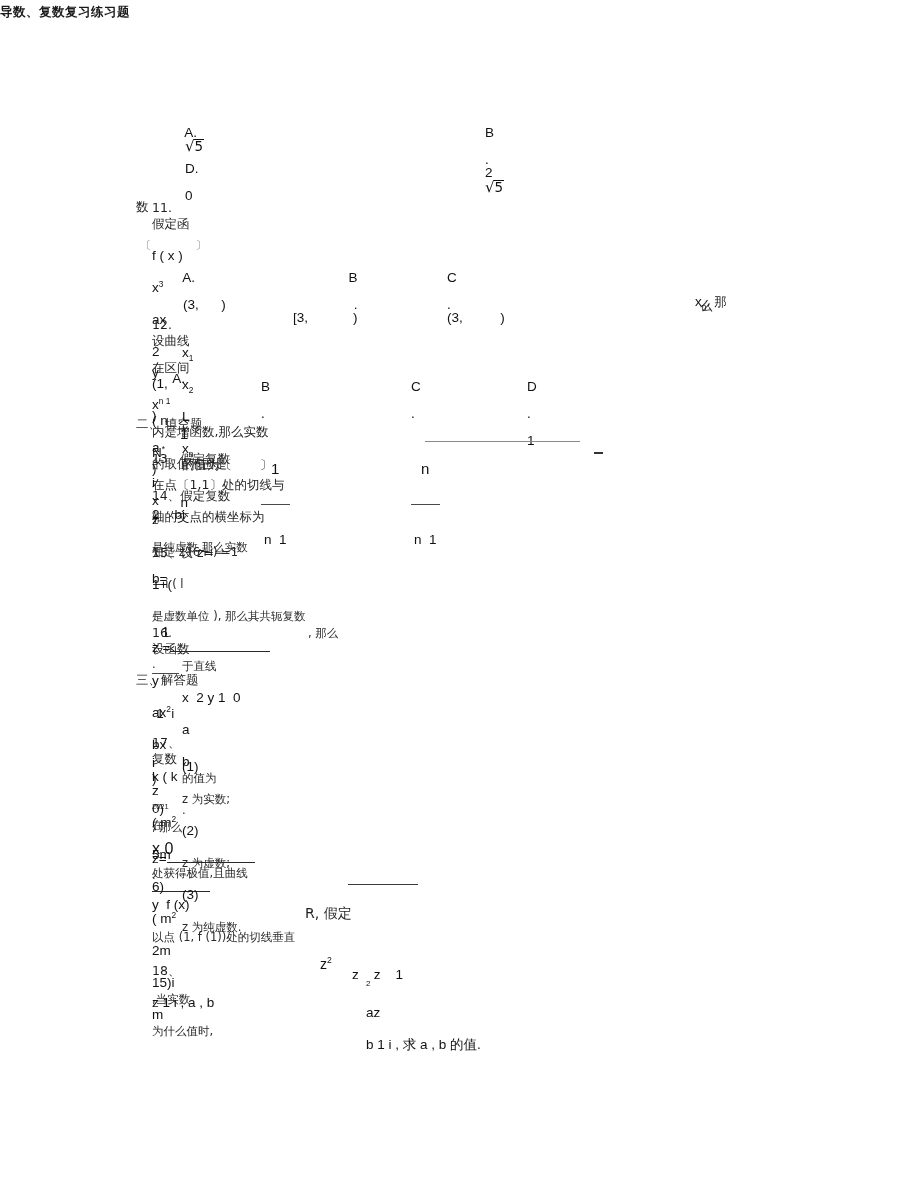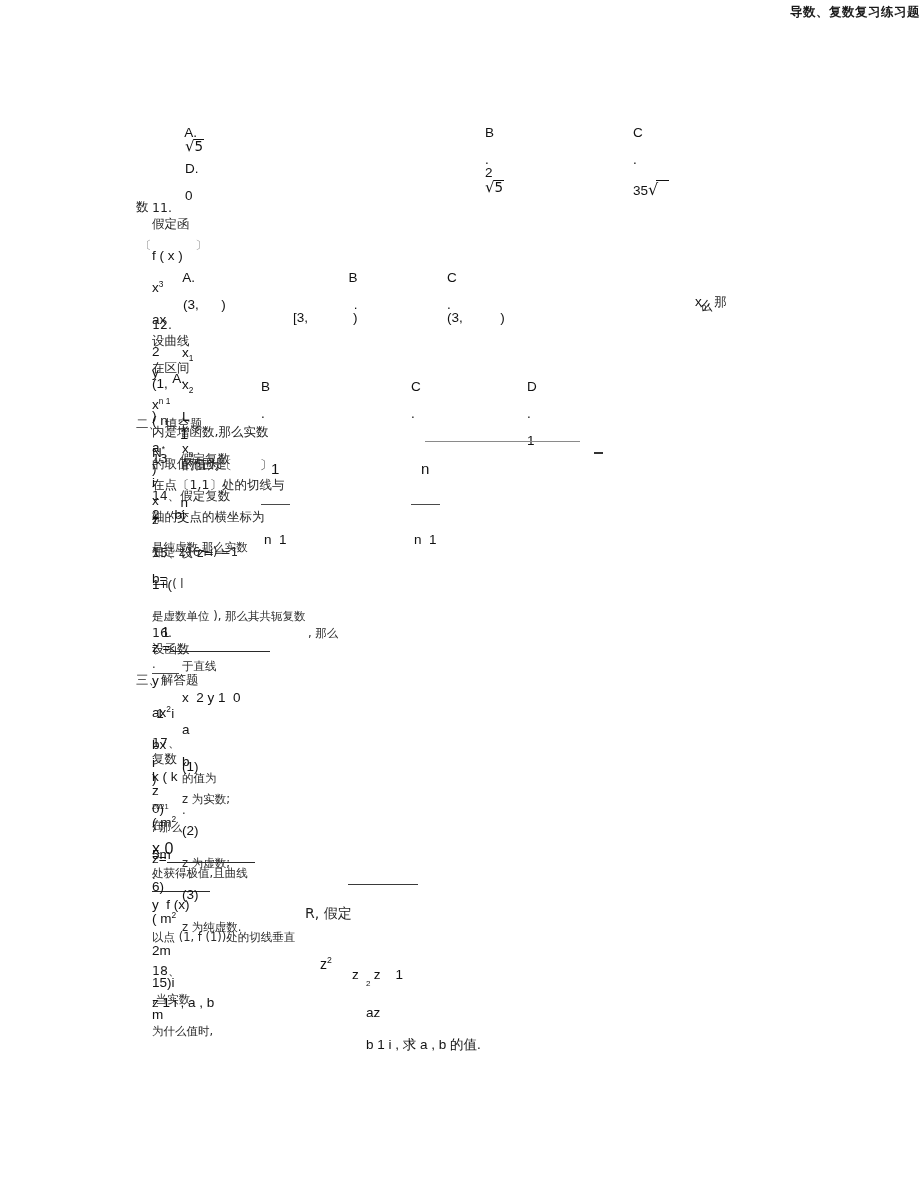--- a/index.html
+++ b/index.html
@@ -143,42 +143,35 @@
   .tiny-mark {
     position: absolute;
     background: #333;
   }
 </style>
 </head>
 <body>
 
 <div class="page">
 
-  <div class="abs hdr" style="left:0; top:6px; width:920px; text-align:right;">导数、复数复习练习题</div>
+  <div class="abs hdr" style="left:0; top:6px; width:920px; text-align:left;">导数、复数复习练习题</div>
 
   <div class="abs math" style="left:170px; top:112px;">
     <span>A.</span>
     <span class="rad"><span class="sym">√</span><span class="bar">5</span></span>
   </div>
 
   <div class="abs math" style="left:470px; top:112px;">
     <span>B</span>
     <span style="display:inline-block;width:10px;"></span>
     <span>.</span>
     <span>2</span>
     <span class="rad"><span class="sym">√</span><span class="bar">5</span></span>
   </div>
 
-  <div class="abs math" style="left:618px; top:112px;">
-    <span>C</span>
-    <span style="display:inline-block;width:16px;"></span>
-    <span>.</span>
-    <span style="display:inline-block;width:10px;"></span>
-    <span>35</span><span class="rad-empty"><span class="sym">√</span><span class="bar"></span></span>
-  </div>
 
   <div class="abs math" style="left:170px; top:148px;">
     <span>D.</span>
     <span style="display:inline-block;width:4px;"></span>
     <span>0</span>
   </div>
 
   <div class="abs" style="left:136px; top:183px;">
     <span class="body-txt">11.</span>
     <span class="body-txt">假定函</span>

